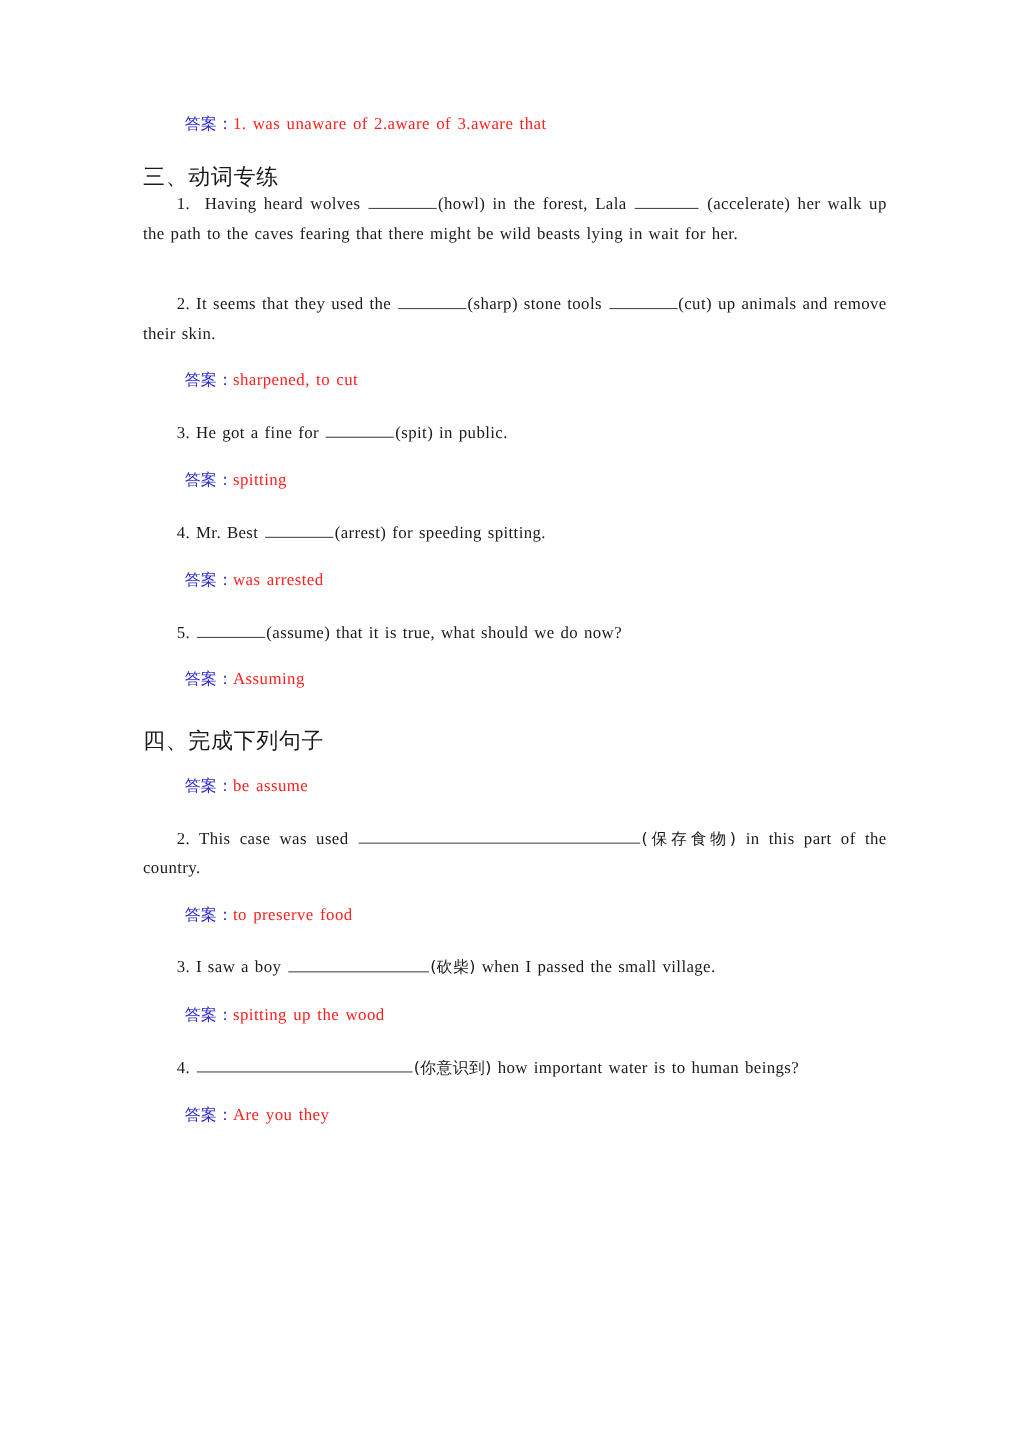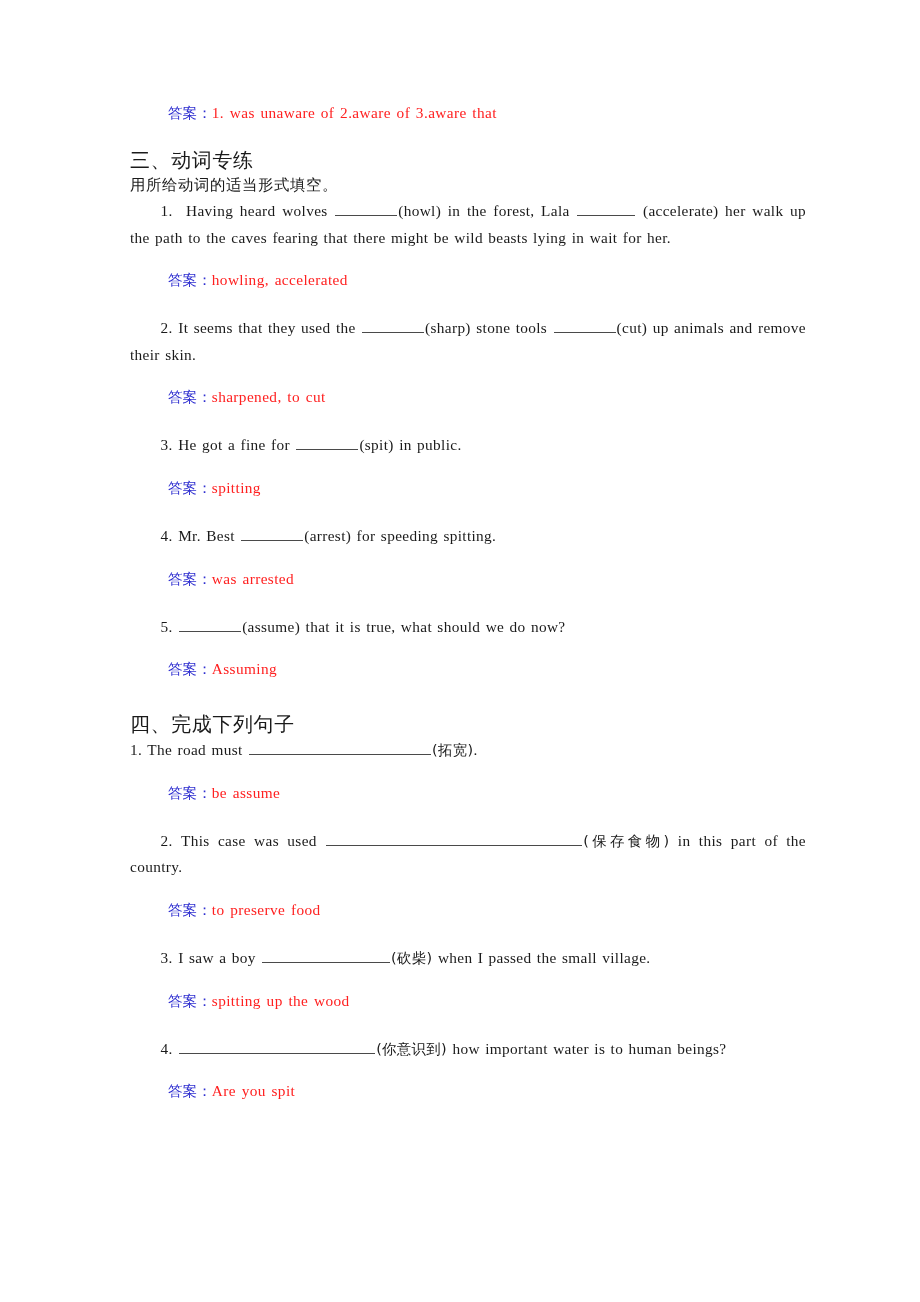--- a/index.html
+++ b/index.html
@@ -106,37 +106,33 @@
 <div class="page">
   <div class="content">
 
     <div class="answer" style="padding-left:38px;">
       <span class="ans-label">答案：</span><span class="ans-text">1. was unaware of  2.aware of  3.aware that</span>
     </div>
 
     <div class="sp-m"></div>
 
     <div class="cn-head">三、动词专练</div>
-    <div class="cn-sub">用所给动词的适当形式填空。</div>
 
     <p class="para indent">
       <span>1.</span>&nbsp;
       <span>Having heard wolves</span>
       <span class="blank b-m"></span><span>(howl)</span>
       <span>in the forest, Lala</span>
       <span class="blank b-s"></span>
       <span>(accelerate)</span>
       <span>her walk up the path to the caves fearing that there might be wild beasts lying in wait for her.</span>
     </p>
 
     <div class="sp-s"></div>
 
-    <div class="answer">
-      <span class="ans-label">答案：</span><span class="ans-text">howling, accelerated</span>
-    </div>
 
     <div class="sp-m"></div>
 
     <p class="para indent">
       <span>2.</span>
       <span>It seems that they used the</span>
       <span class="blank b-m"></span><span>(sharp)</span>
       <span>stone tools</span>
       <span class="blank b-m"></span><span>(cut)</span>
       <span>up animals and remove their skin.</span>
@@ -189,25 +185,20 @@
     <div class="sp-s"></div>
 
     <div class="answer">
       <span class="ans-label">答案：</span><span class="ans-text">Assuming</span>
     </div>
 
     <div class="sp-l"></div>
 
     <div class="cn-head">四、完成下列句子</div>
 
-    <p class="para">
-      <span>1.</span>
-      <span>The road must</span>
-      <span class="blank b-2xl"></span><span class="cn-inline">(拓宽)</span><span>.</span>
-    </p>
 
     <div class="sp-s"></div>
 
     <div class="answer">
       <span class="ans-label">答案：</span><span class="ans-text">be assume</span>
     </div>
 
     <div class="sp-m"></div>
 
     <p class="para indent">
@@ -242,17 +233,17 @@
 
     <p class="para indent">
       <span>4.</span>
       <span class="blank" style="width:196px;"></span><span class="cn-inline">(你意识到)</span>
       <span>how important water is to human beings?</span>
     </p>
 
     <div class="sp-s"></div>
 
     <div class="answer">
-      <span class="ans-label">答案：</span><span class="ans-text">Are you spit</span>
+      <span class="ans-label">答案：</span><span class="ans-text">Are you they</span>
     </div>
 
   </div>
 </div>
 
 </body></html>

